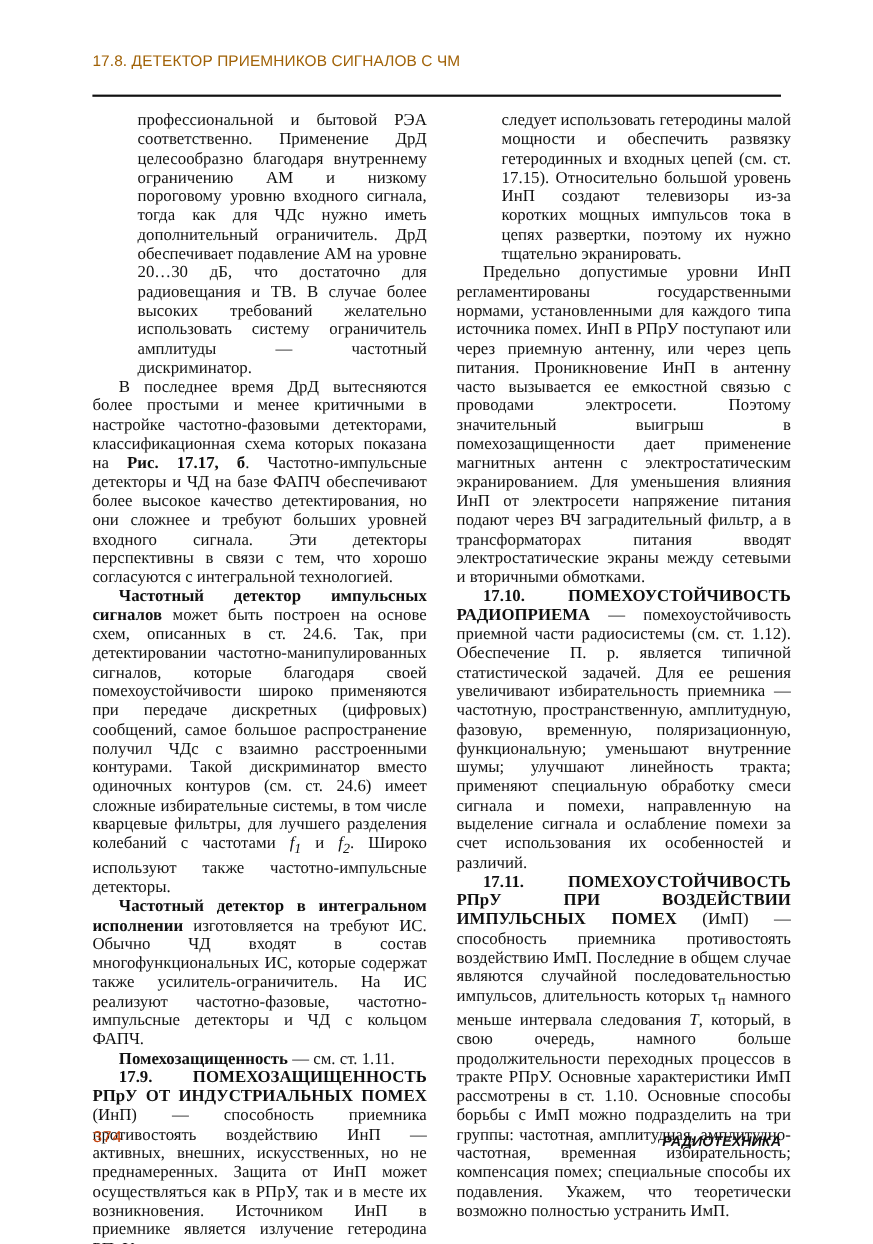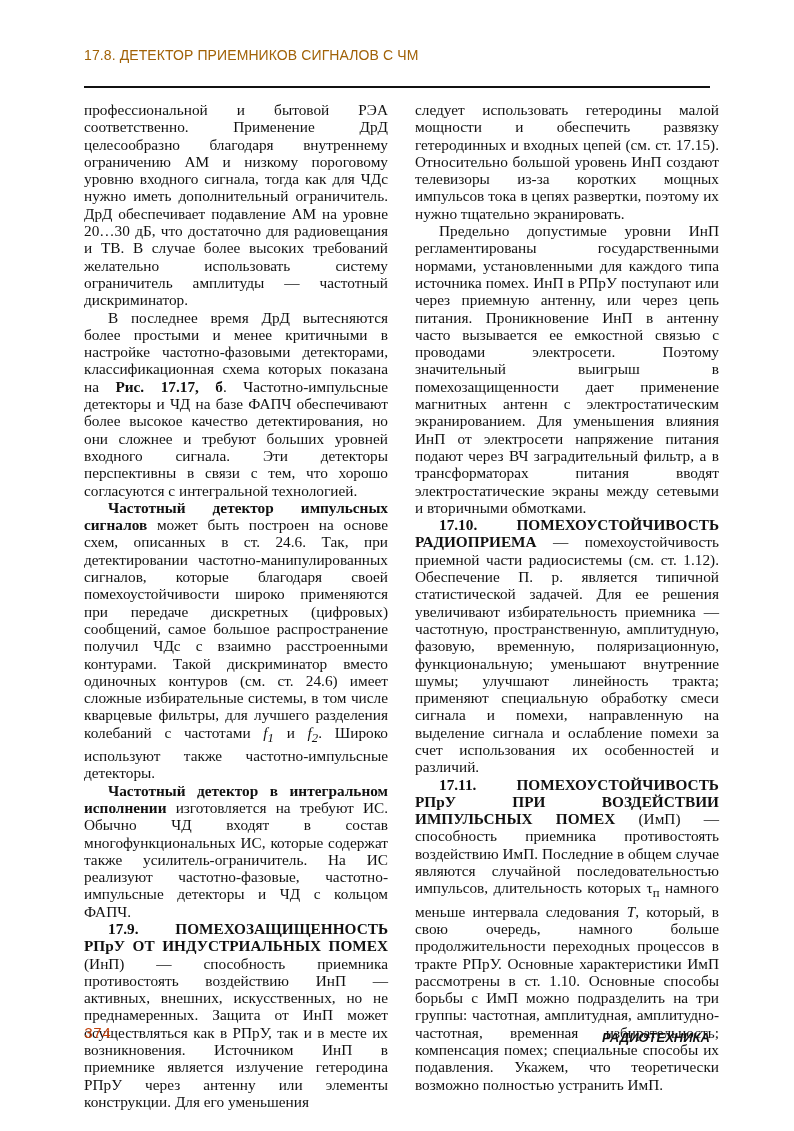--- a/index.html
+++ b/index.html
@@ -13,21 +13,21 @@
       position: absolute; left: 84px; top: 86px; width: 626px; height: 2px; background: #111;
     }
     .col {
       position: absolute; top: 101px; width: 304px;
       font-family: "Liberation Serif", serif; font-size: 15.3px; line-height: 17.3px;
       text-align: justify; hyphens: manual;
     }
     .col-left { left: 84px; }
     .col-right { left: 415px; }
     .col p { margin: 0; text-indent: 24px; }
-    .col p.noindent { text-indent: 0; }
+    .col p.noindent { text-indent: 0; margin-left: 41px; }
     .col b { font-weight: bold; }
     .col .sec-head { font-weight: bold; }
     .col i { font-style: italic; }
     .folio {
       position: absolute; left: 84px; top: 1026px;
       font-family: Liberation Mono, monospace; font-size: 15px; color: #c2410c;
     }
     .footer-title {
       position: absolute; right: 84px; top: 1030px;
       font-family: Liberation Sans, sans-serif; font-size: 13px; font-weight: bold; font-style: italic;
@@ -38,20 +38,21 @@
 <body>
 
 <div class="running-head">17.8. ДЕТЕКТОР ПРИЕМНИКОВ СИГНАЛОВ С ЧМ</div>
 <div class="head-rule"></div>
 
 <div class="col col-left">
   <p class="noindent">профессиональной и бытовой РЭА соответственно. Применение ДрД целесообразно благодаря внутреннему ограничению АМ и низкому пороговому уровню входного сигнала, тогда как для ЧДс нужно иметь дополнительный ограничитель. ДрД обеспечивает подавление АМ на уровне 20…30 дБ, что достаточно для радиовещания и ТВ. В случае более высоких требований желательно использовать систему ограничитель амплитуды — частотный дискриминатор.</p>
   <p><span>В последнее время ДрД вытесняются более простыми и менее критичными в настройке частотно-фазовыми детекторами, классификационная схема которых показана на </span><b><span>Рис. 17.17, б</span></b><span>. Частотно-импульсные детекторы и ЧД на базе ФАПЧ обеспечивают более высокое качество детектирования, но они сложнее и требуют больших уровней входного сигнала. Эти детекторы перспективны в связи с тем, что хорошо согласуются с интегральной технологией.</span></p>
   <p><b>Частотный детектор импульсных сигналов</b><span> может быть построен на основе схем, описанных в ст. 24.6. Так, при детектировании частотно-манипулированных сигналов, которые благодаря своей помехоустойчивости широко применяются при передаче дискретных (цифровых) сообщений, самое большое распространение получил ЧДс с взаимно расстроенными контурами. Такой дискриминатор вместо одиночных контуров (см. ст. 24.6) имеет сложные избирательные системы, в том числе кварцевые фильтры, для лучшего разделения колебаний с частотами </span><i><span>f</span><sub>1</sub></i><span> и </span><i><span>f</span><sub>2</sub></i><span>. Широко используют также частотно-импульсные детекторы.</span></p>
   <p><b>Частотный детектор в интегральном исполнении</b><span> изготовляется на требуют ИС. Обычно ЧД входят в состав многофункциональных ИС, которые содержат также усилитель-ограничитель. На ИС реализуют частотно-фазовые, частотно-импульсные детекторы и ЧД с кольцом ФАПЧ.</span></p>
+  <p><b>Помехозащищенность</b><span> — см. ст. 1.11.</span></p>
   <p><b class="sec-head">17.9. ПОМЕХОЗАЩИЩЕННОСТЬ РПрУ ОТ ИНДУСТРИАЛЬНЫХ ПОМЕХ</b><span> (ИнП) — способность приемника противостоять воздействию ИнП — активных, внешних, искусственных, но не преднамеренных. Защита от ИнП может осуществляться как в РПрУ, так и в месте их возникновения. Источником ИнП в приемнике является излучение гетеродина РПрУ через антенну или элементы конструкции. Для его уменьшения</span></p>
 </div>
 
 <div class="col col-right">
   <p class="noindent">следует использовать гетеродины малой мощности и обеспечить развязку гетеродинных и входных цепей (см. ст. 17.15). Относительно большой уровень ИнП создают телевизоры из-за коротких мощных импульсов тока в цепях развертки, поэтому их нужно тщательно экранировать.</p>
   <p>Предельно допустимые уровни ИнП регламентированы государственными нормами, установленными для каждого типа источника помех. ИнП в РПрУ поступают или через приемную антенну, или через цепь питания. Проникновение ИнП в антенну часто вызывается ее емкостной связью с проводами электросети. Поэтому значительный выигрыш в помехозащищенности дает применение магнитных антенн с электростатическим экранированием. Для уменьшения влияния ИнП от электросети напряжение питания подают через ВЧ заградительный фильтр, а в трансформаторах питания вводят электростатические экраны между сетевыми и вторичными обмотками.</p>
   <p><b class="sec-head">17.10. ПОМЕХОУСТОЙЧИВОСТЬ РАДИОПРИЕМА</b><span> — помехоустойчивость приемной части радиосистемы (см. ст. 1.12). Обеспечение П. р. является типичной статистической задачей. Для ее решения увеличивают избирательность приемника — частотную, пространственную, амплитудную, фазовую, временную, поляризационную, функциональную; уменьшают внутренние шумы; улучшают линейность тракта; применяют специальную обработку смеси сигнала и помехи, направленную на выделение сигнала и ослабление помехи за счет использования их особенностей и различий.</span></p>
   <p><b class="sec-head">17.11. ПОМЕХОУСТОЙЧИВОСТЬ РПрУ ПРИ ВОЗДЕЙСТВИИ ИМПУЛЬСНЫХ ПОМЕХ</b><span> (ИмП) — способность приемника противостоять воздействию ИмП. Последние в общем случае являются случайной последовательностью импульсов, длительность которых </span><span><span>τ</span><sub>п</sub></span><span> намного меньше интервала следования </span><i>T</i><span>, который, в свою очередь, намного больше продолжительности переходных процессов в тракте РПрУ. Основные характеристики ИмП рассмотрены в ст. 1.10. Основные способы борьбы с ИмП можно подразделить на три группы: частотная, амплитудная, амплитудно-частотная, временная избирательность; компенсация помех; специальные способы их подавления. Укажем, что теоретически возможно полностью устранить ИмП.</span></p>
 </div>
 

